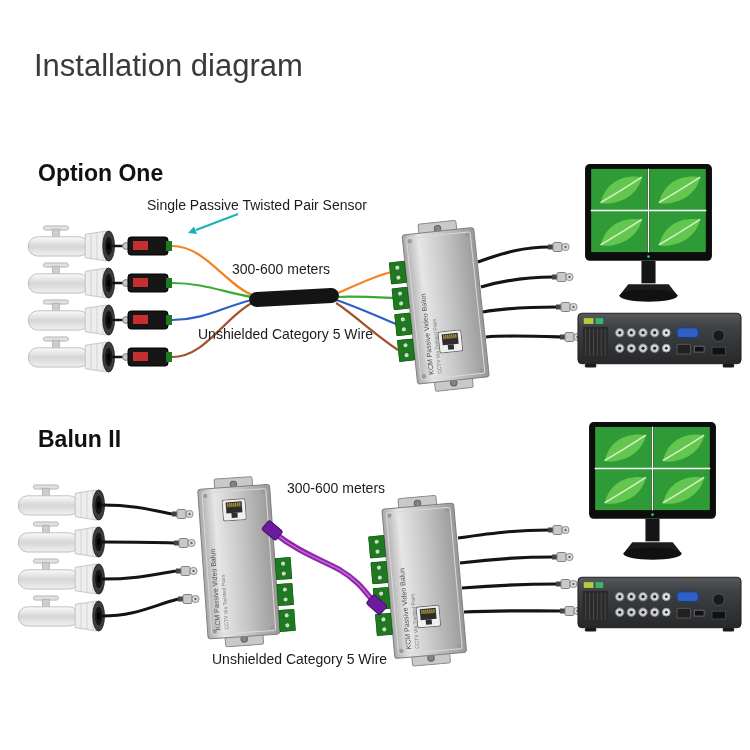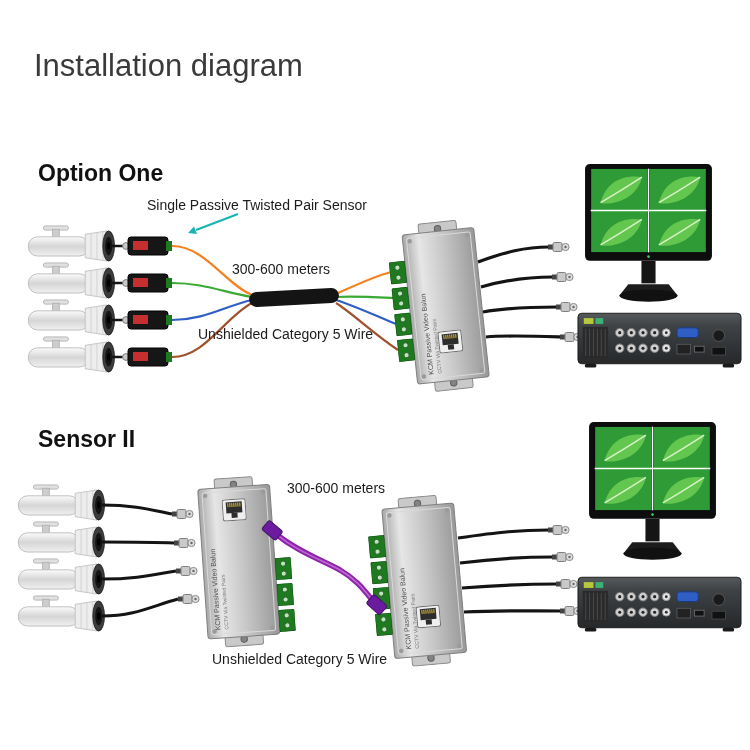--- a/index.html
+++ b/index.html
@@ -298,17 +298,17 @@
     <use href="#monitor" x="589" y="422" width="127" height="141"></use>
     <use href="#dvr" x="577" y="571" width="165" height="63"></use>
   </g>
 </svg>
 
 <div class="lbl title" style="left:34px;top:48px;">Installation diagram</div>
 <div class="lbl small" style="left:147px;top:197px;">Single Passive Twisted Pair Sensor</div>
 <div class="lbl heading" style="left:38px;top:160px;">Option One</div>
 <div class="lbl small" style="left:232px;top:261px;">300-600 meters</div>
 <div class="lbl small" style="left:198px;top:326px;">Unshielded Category 5 Wire</div>
-<div class="lbl heading" style="left:38px;top:426px;">Sensor II</div>
+<div class="lbl heading" style="left:38px;top:426px;">Balun II</div>
 <div class="lbl small" style="left:287px;top:480px;">300-600 meters</div>
 <div class="lbl small" style="left:212px;top:651px;">Unshielded Category 5 Wire</div>
 
 </div>
 
 </body></html>

